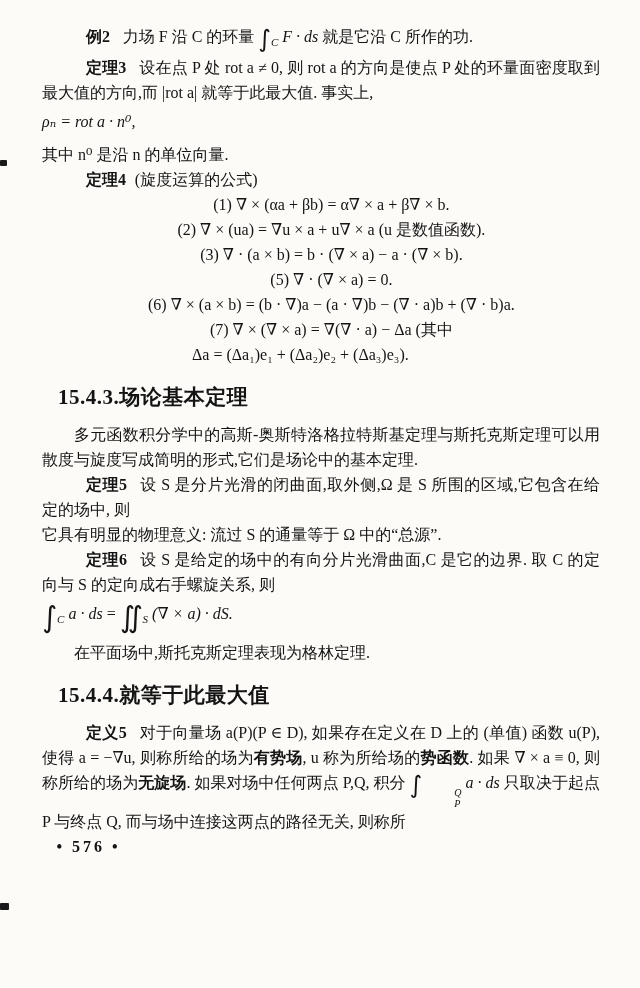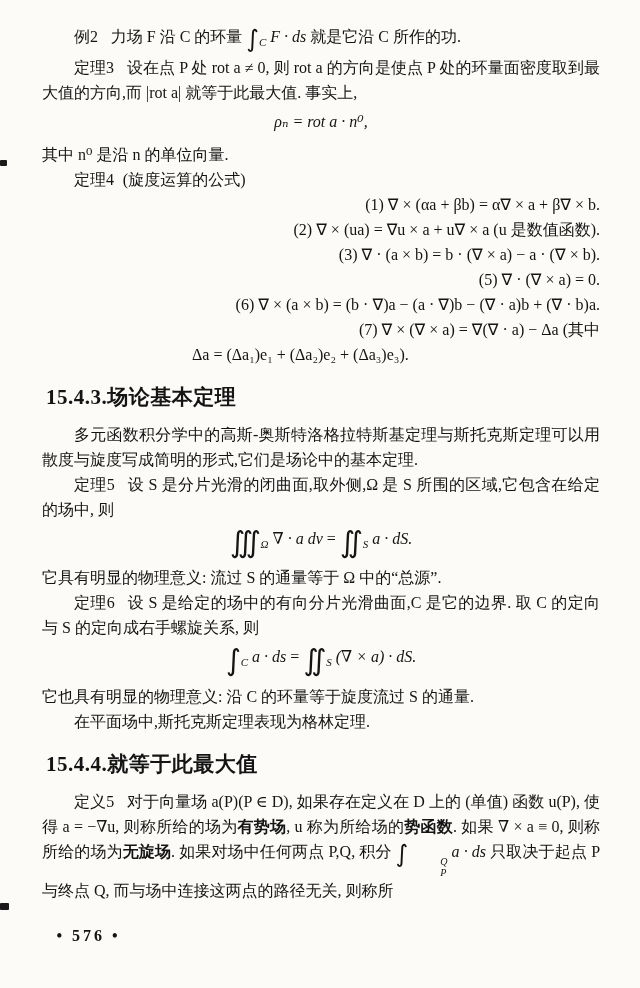--- a/index.html
+++ b/index.html
@@ -6,36 +6,36 @@
   body{width:640px;height:988px;overflow:hidden;}
   .page{
     box-sizing:border-box;width:640px;height:988px;
     padding:24px 40px 10px 42px;position:relative;overflow:hidden;
     font-family:"Liberation Serif","DejaVu Serif",serif;
     font-size:16px;line-height:25px;color:#141414;text-align:justify;
   }
   p{margin:0;}
   .para{text-indent:2em;}
   .noindent{text-indent:0;}
-  .lbl{font-weight:normal;margin-right:.55em;}
-  .fitem{padding-left:1.3em;text-indent:0;text-align:right;font-family:Liberation Serif, serif;}
+  .lbl{font-weight:bold;margin-right:.55em;margin-left:12px;}
+  .fitem{padding-left:1.3em;text-indent:0;text-align:center;}
   .delta-line{text-indent:0;padding-left:150px;text-align:left;}
-  .dformula{text-indent:0;text-align:center;margin:4px 0 8px;}
+  .dformula{text-indent:0;margin:4px 0 8px;}
   .sec-heading{font-size:21px;font-weight:bold;text-indent:0;text-align:left;
-    margin:17px 4px 11px;letter-spacing:.5px;line-height:27px;}
+    margin:17px 16px 11px;letter-spacing:.5px;line-height:27px;}
   .math{font-style:italic;}
   .bold-term{font-weight:bold;}
   .isign{font-family:"DejaVu Sans",sans-serif;font-style:normal;font-size:24px;
     line-height:1;vertical-align:-5px;}
   .dformula .isign{font-size:29px;vertical-align:-8px;}
   .isub{font-size:11px;font-style:italic;}
   .limits{display:inline-flex;flex-direction:column;font-size:10px;line-height:11px;
     vertical-align:-8px;font-style:italic;}
   .limits span{display:block;}
-  .pagenum{font-weight:bold;margin-top:20px;text-indent:.9em;letter-spacing:3px;
+  .pagenum{font-weight:bold;text-indent:.9em;letter-spacing:3px;
     text-align:left;}
   .speck{position:absolute;left:0;width:7px;height:6px;background:#1a1a1a;
     border-radius:1px;}
   .speck-a{top:160px;}
   .speck-b{top:903px;width:9px;height:7px;}
 </style>
 </head>
 <body>
 
 <div class="page">
@@ -80,44 +80,36 @@
     <span>15.4.3.</span><span>场论基本定理</span>
   </p>
 
   <p class="para">多元函数积分学中的高斯-奥斯特洛格拉特斯基定理与斯托克斯定理可以用散度与旋度写成简明的形式,它们是场论中的基本定理.</p>
 
   <p class="para">
     <b class="lbl">定理5</b>
     <span>设 S 是分片光滑的闭曲面,取外侧,Ω 是 S 所围的区域,它包含在给定的场中, 则</span>
   </p>
 
-  <p class="dformula">
-    <span><span class="isign">∭</span><sub class="isub">Ω</sub></span>
-    <span class="math">∇ · a dv</span>
-    <span>=</span>
-    <span><span class="isign">∬</span><sub class="isub">S</sub></span>
-    <span class="math">a · dS.</span>
-  </p>
 
   <p class="noindent">它具有明显的物理意义: 流过 S 的通量等于 Ω 中的“总源”.</p>
 
   <p class="para">
     <b class="lbl">定理6</b>
     <span>设 S 是给定的场中的有向分片光滑曲面,C 是它的边界. 取 C 的定向与 S 的定向成右手螺旋关系, 则</span>
   </p>
 
   <p class="dformula">
     <span><span class="isign">∫</span><sub class="isub">C</sub></span>
     <span class="math">a · ds</span>
     <span>=</span>
     <span><span class="isign">∬</span><sub class="isub">S</sub></span>
     <span class="math">(∇ × a) · dS.</span>
   </p>
 
-  <p class="noindent">它也具有明显的物理意义: 沿 C 的环量等于旋度流过 S 的通量.</p>
 
   <p class="para">在平面场中,斯托克斯定理表现为格林定理.</p>
 
   <p class="sec-heading">
     <span>15.4.4.</span><span>就等于此最大值</span>
   </p>
 
   <p class="para">
     <b class="lbl">定义5</b>
     <span>对于向量场 a(P)(P ∈ D), 如果存在定义在 D 上的 (单值) 函数 u(P), 使得 a = −∇u, 则称所给的场为</span><span class="bold-term">有势场</span><span>, u 称为所给场的</span><span class="bold-term">势函数</span><span>. 如果 ∇ × a ≡ 0, 则称所给的场为</span><span class="bold-term">无旋场</span><span>. 如果对场中任何两点 P,Q, 积分</span>

